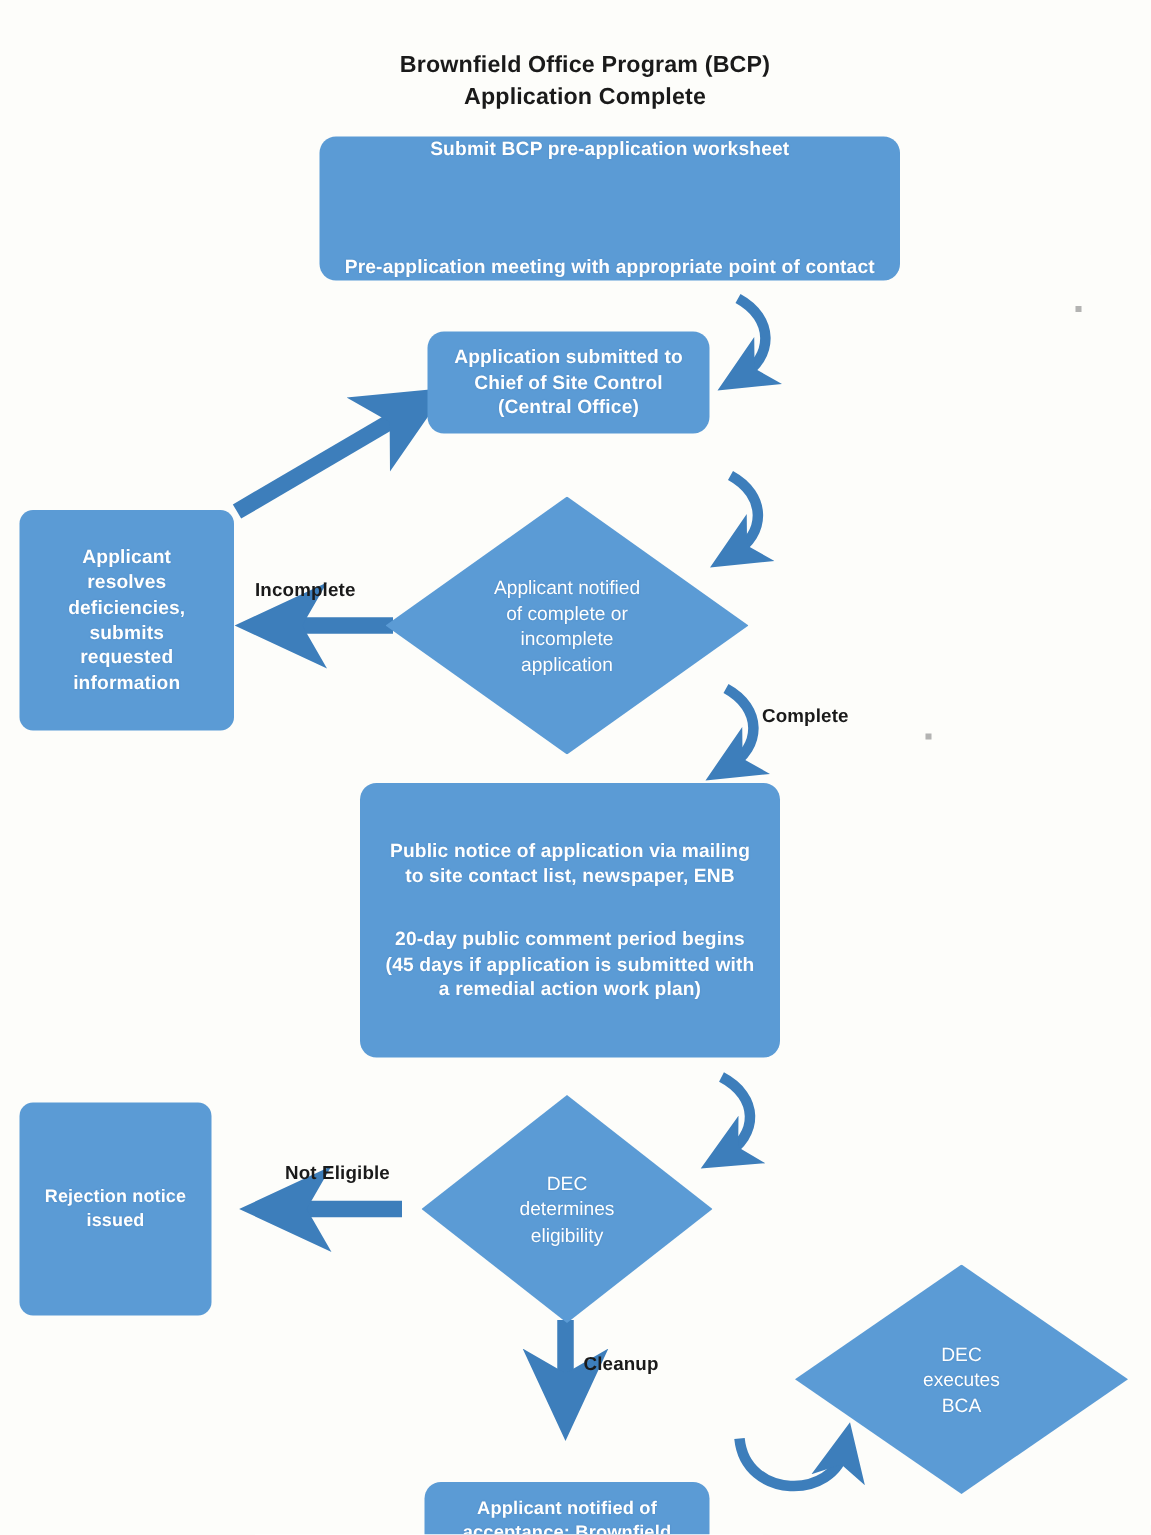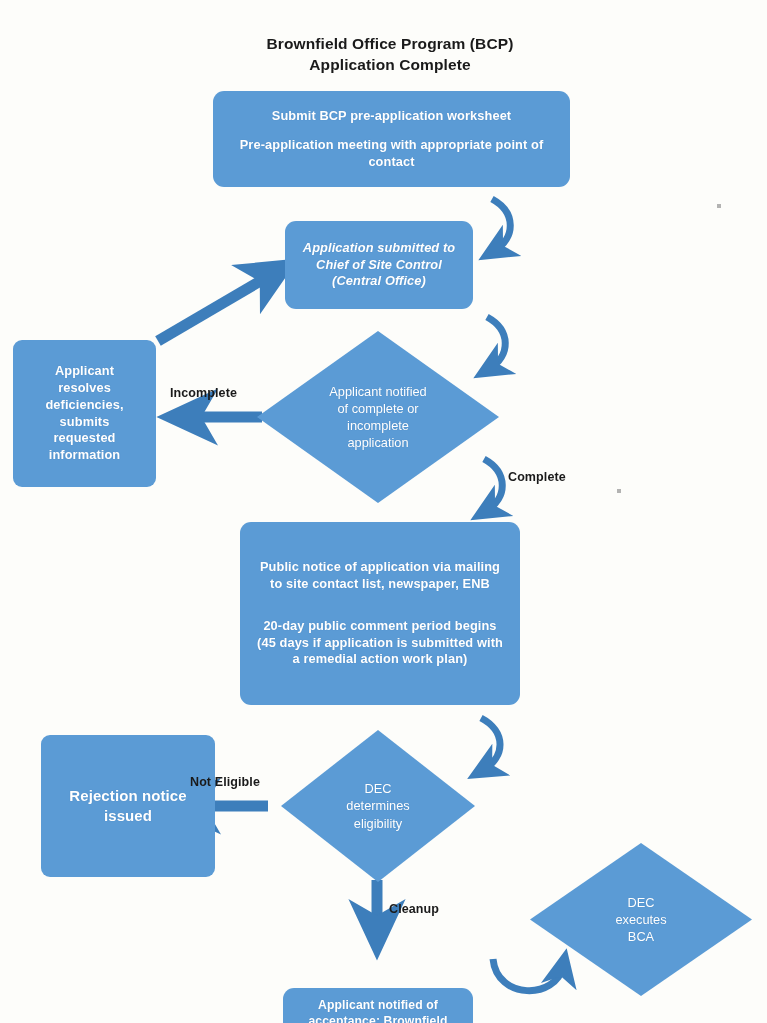--- a/index.html
+++ b/index.html
@@ -159,26 +159,26 @@
 
     <g>
       <line x1="377" y1="880" x2="377" y2="932" stroke="#3d7ebb" stroke-width="11" marker-end="url(#ah)"></line>
     </g>
 
     <g>
       <path d="M 493 959 C 497 1000, 556 1000, 563 966" fill="none" stroke="#3d7ebb" stroke-width="7" stroke-linecap="butt" marker-end="url(#ah)"></path>
     </g>
   </svg>
 
-  <div class="node box" style="left:213px; top:91px; width:357px; height:96px; font-size:12.8px;">
+  <div class="node box" style="left:213px; top:91px; width:387px; height:96px; font-size:12.8px;justify-content:space-between;">
     <p class="para">Submit BCP pre-application worksheet</p>
     <p class="para">Pre-application meeting with appropriate point of contact</p>
   </div>
 
-  <div class="node box" style="left:285px; top:221px; width:188px; height:88px; font-size:12.8px;font-style:italic;">
+  <div class="node box" style="left:285px; top:221px; width:188px; height:68px; font-size:12.8px;">
     <p class="para">Application submitted to Chief of Site Control (Central Office)</p>
   </div>
 
   <div class="diamond-wrap" style="left:257px; top:331px; width:242px; height:172px;">
     <div class="diamond-shape" style="clip-path: polygon(50% 0%, 100% 50%, 50% 100%, 0% 50%);"></div>
     <div class="diamond-label" style="font-size:12.8px;">
       <span style="display:block; width:110px;">Applicant notified of complete or incomplete application</span>
     </div>
   </div>
 
@@ -191,21 +191,21 @@
     <p class="para" style="width:248px;">20-day public comment period begins (45 days if application is submitted with a remedial action work plan)</p>
   </div>
 
   <div class="diamond-wrap" style="left:281px; top:730px; width:194px; height:152px;">
     <div class="diamond-shape" style="clip-path: polygon(50% 0%, 100% 50%, 50% 100%, 0% 50%);"></div>
     <div class="diamond-label" style="font-size:12.8px;">
       <span style="display:block; width:88px;">DEC determines eligibility</span>
     </div>
   </div>
 
-  <div class="node box-sq" style="left:13px; top:735px; width:174px; height:142px; font-size:15px;margin-left:28px;">
+  <div class="node box-sq" style="left:13px; top:735px; width:128px; height:142px; font-size:12px;">
     <p class="para" style="width:122px;">Rejection notice issued</p>
   </div>
 
   <div class="node box" style="left:283px; top:976px; width:190px; height:82px; font-size:12.2px;margin-top:12px;">
     <p class="para">Applicant notified of acceptance; Brownfield Cleanup Agreement (BCA) sent for signature</p>
   </div>
 
   <div class="diamond-wrap" style="left:530px; top:843px; width:222px; height:153px;">
     <div class="diamond-shape" style="clip-path: polygon(50% 0%, 100% 50%, 50% 100%, 0% 50%);"></div>
     <div class="diamond-label" style="font-size:12.8px;">

